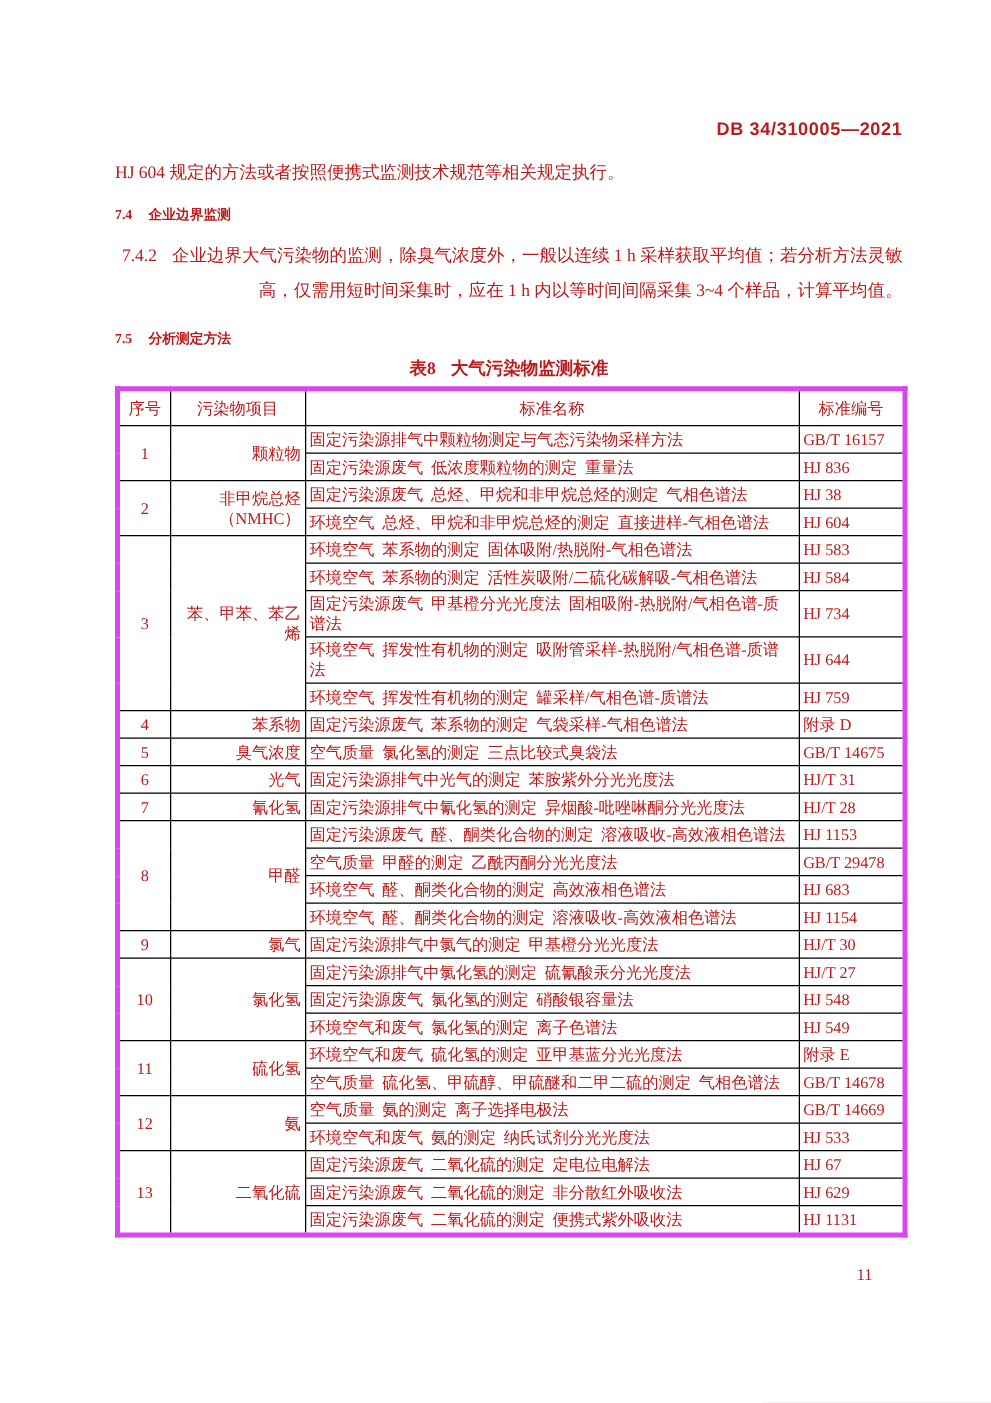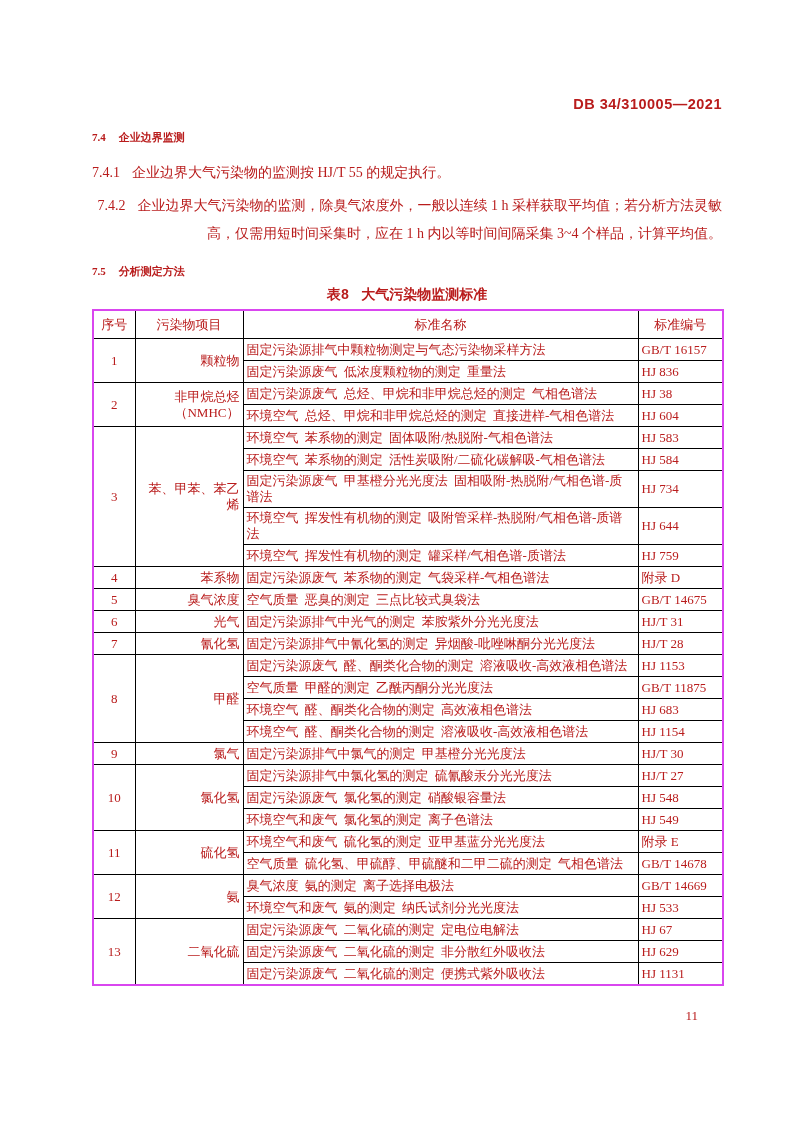--- a/index.html
+++ b/index.html
@@ -47,32 +47,32 @@
     display: inline-block;
     margin-right: 13px;
     font-family: "Liberation Serif", "DejaVu Serif", serif;
     font-weight: bold;
   }
   .para-multiline { margin-top: 9px; text-align: right; }
   .para-multiline .pline { font-size: 14px; line-height: 28px; }
   .table-title {
     margin-top: 3px;
     text-align: center;
-    font-family: Liberation Mono, monospace;
+    font-family: Liberation Serif, serif;
     font-weight: bold;
     font-size: 14px;
     line-height: 21px;
   }
   .table-title .title-prefix { margin-right: 12px; }
   table.std-table {
     margin-top: 3px;
     border-collapse: collapse;
     width: 630px;
     table-layout: fixed;
-    border: 2px solid #d946ef;
+    border: 4px solid #d946ef;
   }
   .std-table th, .std-table td {
     border: 1px solid #000;
     font-weight: normal;
     font-size: 13px;
     line-height: 16px;
     padding: 2px 3px;
     overflow: hidden;
   }
   .std-table th { height: 23px; text-align: center; }
@@ -95,28 +95,26 @@
   }
 </style>
 </head>
 <body>
 
 <div class="page">
   <div class="content">
 
     <div class="doc-header">DB 34/310005—2021</div>
 
+    <p class="para"><span>HJ 604 规定的方法或者按照便携式监测技术规范等相关规定执行。</span></p>
 
     <h3 class="section-heading">
       <span class="num">7.4</span><span>企业边界监测</span>
     </h3>
 
-    <p class="para">
-      <span class="num">7.4.1</span><span>企业边界大气污染物的监测按 HJ/T 55 的规定执行。</span>
-    </p>
 
     <div class="para para-multiline">
       <div class="pline">
         <span class="num">7.4.2</span><span>企业边界大气污染物的监测，除臭气浓度外，一般以连续 1 h 采样获取平均值；若分析方法灵敏</span>
       </div>
       <div class="pline">
         <span>高，仅需用短时间采集时，应在 1 h 内以等时间间隔采集 3~4 个样品，计算平均值。</span>
       </div>
     </div>
 
@@ -189,21 +187,21 @@
           </tr>
           <tr>
             <td class="c-no" rowspan="1">4</td>
             <td class="c-poll" rowspan="1">苯系物</td>
             <td class="c-name">固定污染源废气 苯系物的测定 气袋采样-气相色谱法</td>
             <td class="c-code">附录 D</td>
           </tr>
           <tr>
             <td class="c-no" rowspan="1">5</td>
             <td class="c-poll" rowspan="1">臭气浓度</td>
-            <td class="c-name">空气质量 恶臭的测定 三点比较式臭袋法</td>
+            <td class="c-name">空气质量 氯化氢的测定 三点比较式臭袋法</td>
             <td class="c-code">GB/T 14675</td>
           </tr>
           <tr>
             <td class="c-no" rowspan="1">6</td>
             <td class="c-poll" rowspan="1">光气</td>
             <td class="c-name">固定污染源排气中光气的测定 苯胺紫外分光光度法</td>
             <td class="c-code">HJ/T 31</td>
           </tr>
           <tr>
             <td class="c-no" rowspan="1">7</td>
@@ -212,21 +210,21 @@
             <td class="c-code">HJ/T 28</td>
           </tr>
           <tr>
             <td class="c-no" rowspan="4">8</td>
             <td class="c-poll" rowspan="4">甲醛</td>
             <td class="c-name">固定污染源废气 醛、酮类化合物的测定 溶液吸收-高效液相色谱法</td>
             <td class="c-code">HJ 1153</td>
           </tr>
           <tr>
             <td class="c-name">空气质量 甲醛的测定 乙酰丙酮分光光度法</td>
-            <td class="c-code">GB/T 11875</td>
+            <td class="c-code">GB/T 29478</td>
           </tr>
           <tr>
             <td class="c-name">环境空气 醛、酮类化合物的测定 高效液相色谱法</td>
             <td class="c-code">HJ 683</td>
           </tr>
           <tr>
             <td class="c-name">环境空气 醛、酮类化合物的测定 溶液吸收-高效液相色谱法</td>
             <td class="c-code">HJ 1154</td>
           </tr>
           <tr>
@@ -255,21 +253,21 @@
             <td class="c-name">环境空气和废气 硫化氢的测定 亚甲基蓝分光光度法</td>
             <td class="c-code">附录 E</td>
           </tr>
           <tr>
             <td class="c-name">空气质量 硫化氢、甲硫醇、甲硫醚和二甲二硫的测定 气相色谱法</td>
             <td class="c-code">GB/T 14678</td>
           </tr>
           <tr>
             <td class="c-no" rowspan="2">12</td>
             <td class="c-poll" rowspan="2">氨</td>
-            <td class="c-name">臭气浓度 氨的测定 离子选择电极法</td>
+            <td class="c-name">空气质量 氨的测定 离子选择电极法</td>
             <td class="c-code">GB/T 14669</td>
           </tr>
           <tr>
             <td class="c-name">环境空气和废气 氨的测定 纳氏试剂分光光度法</td>
             <td class="c-code">HJ 533</td>
           </tr>
           <tr>
             <td class="c-no" rowspan="3">13</td>
             <td class="c-poll" rowspan="3">二氧化硫</td>
             <td class="c-name">固定污染源废气 二氧化硫的测定 定电位电解法</td>

